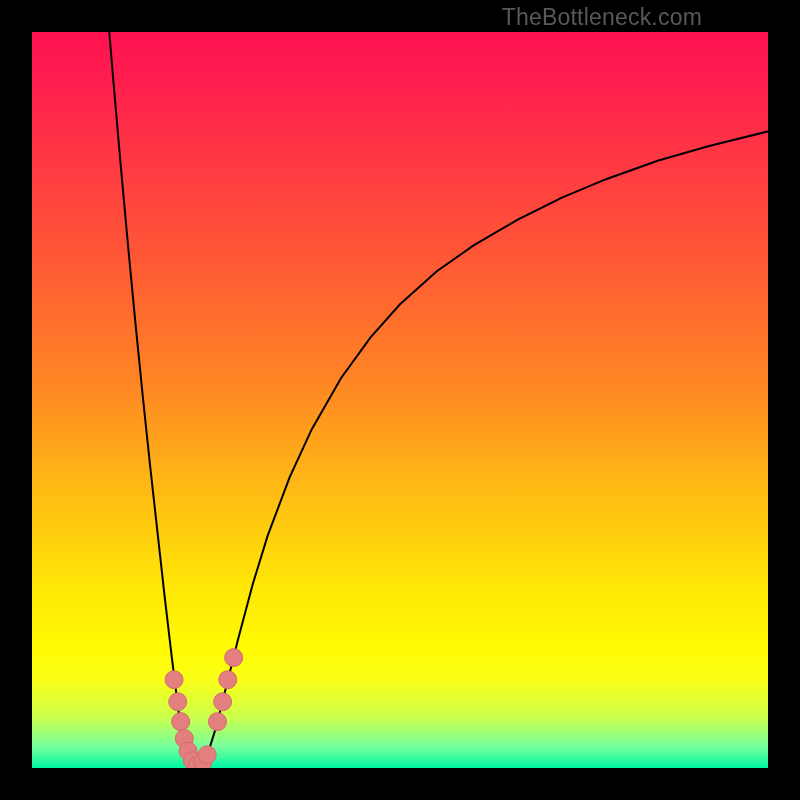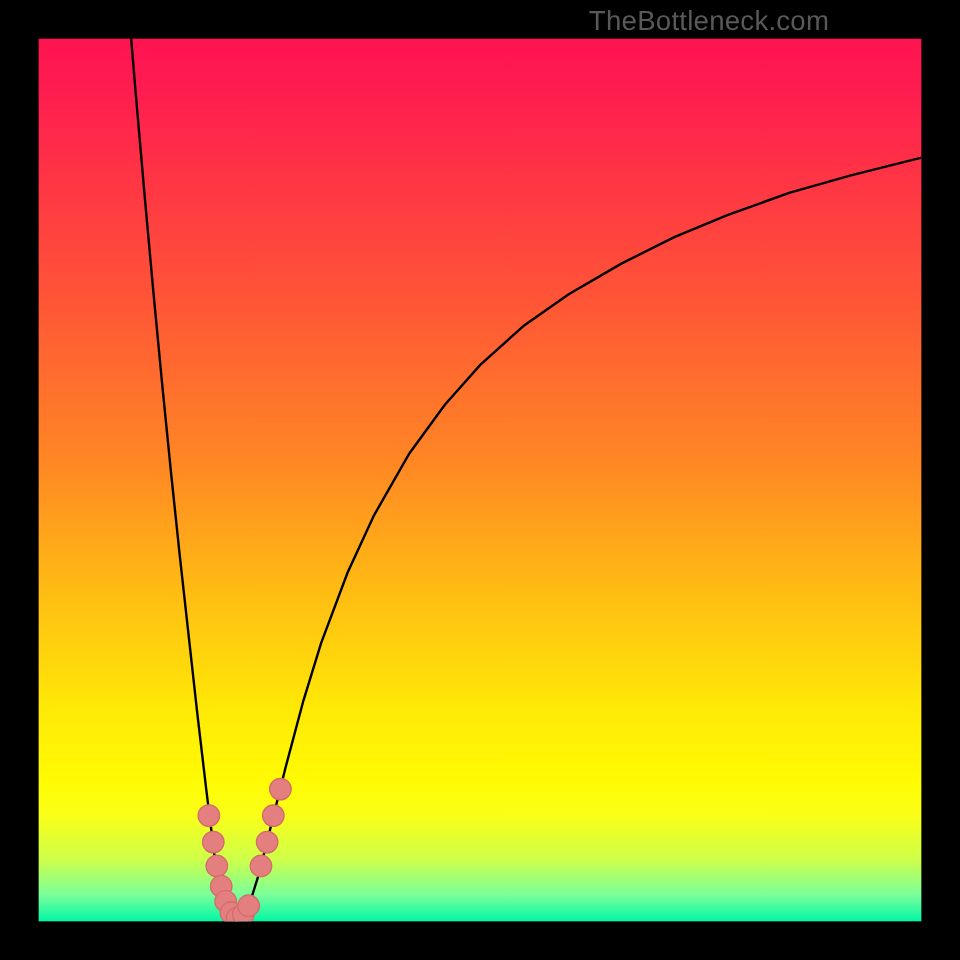--- a/index.html
+++ b/index.html
@@ -11,20 +11,21 @@
     background: #000;
     font-family: Arial, Helvetica, sans-serif;
   }
   .frame {
     position: absolute;
     top: 0;
     left: 0;
     width: 699px;
     height: 800px;
     background: #000;
+    padding-left: 11px;
   }
   .plot {
     position: absolute;
     top: 32px;
     left: 32px;
     width: 736px;
     height: 736px;
     overflow: hidden;
   }
   .gradient {

